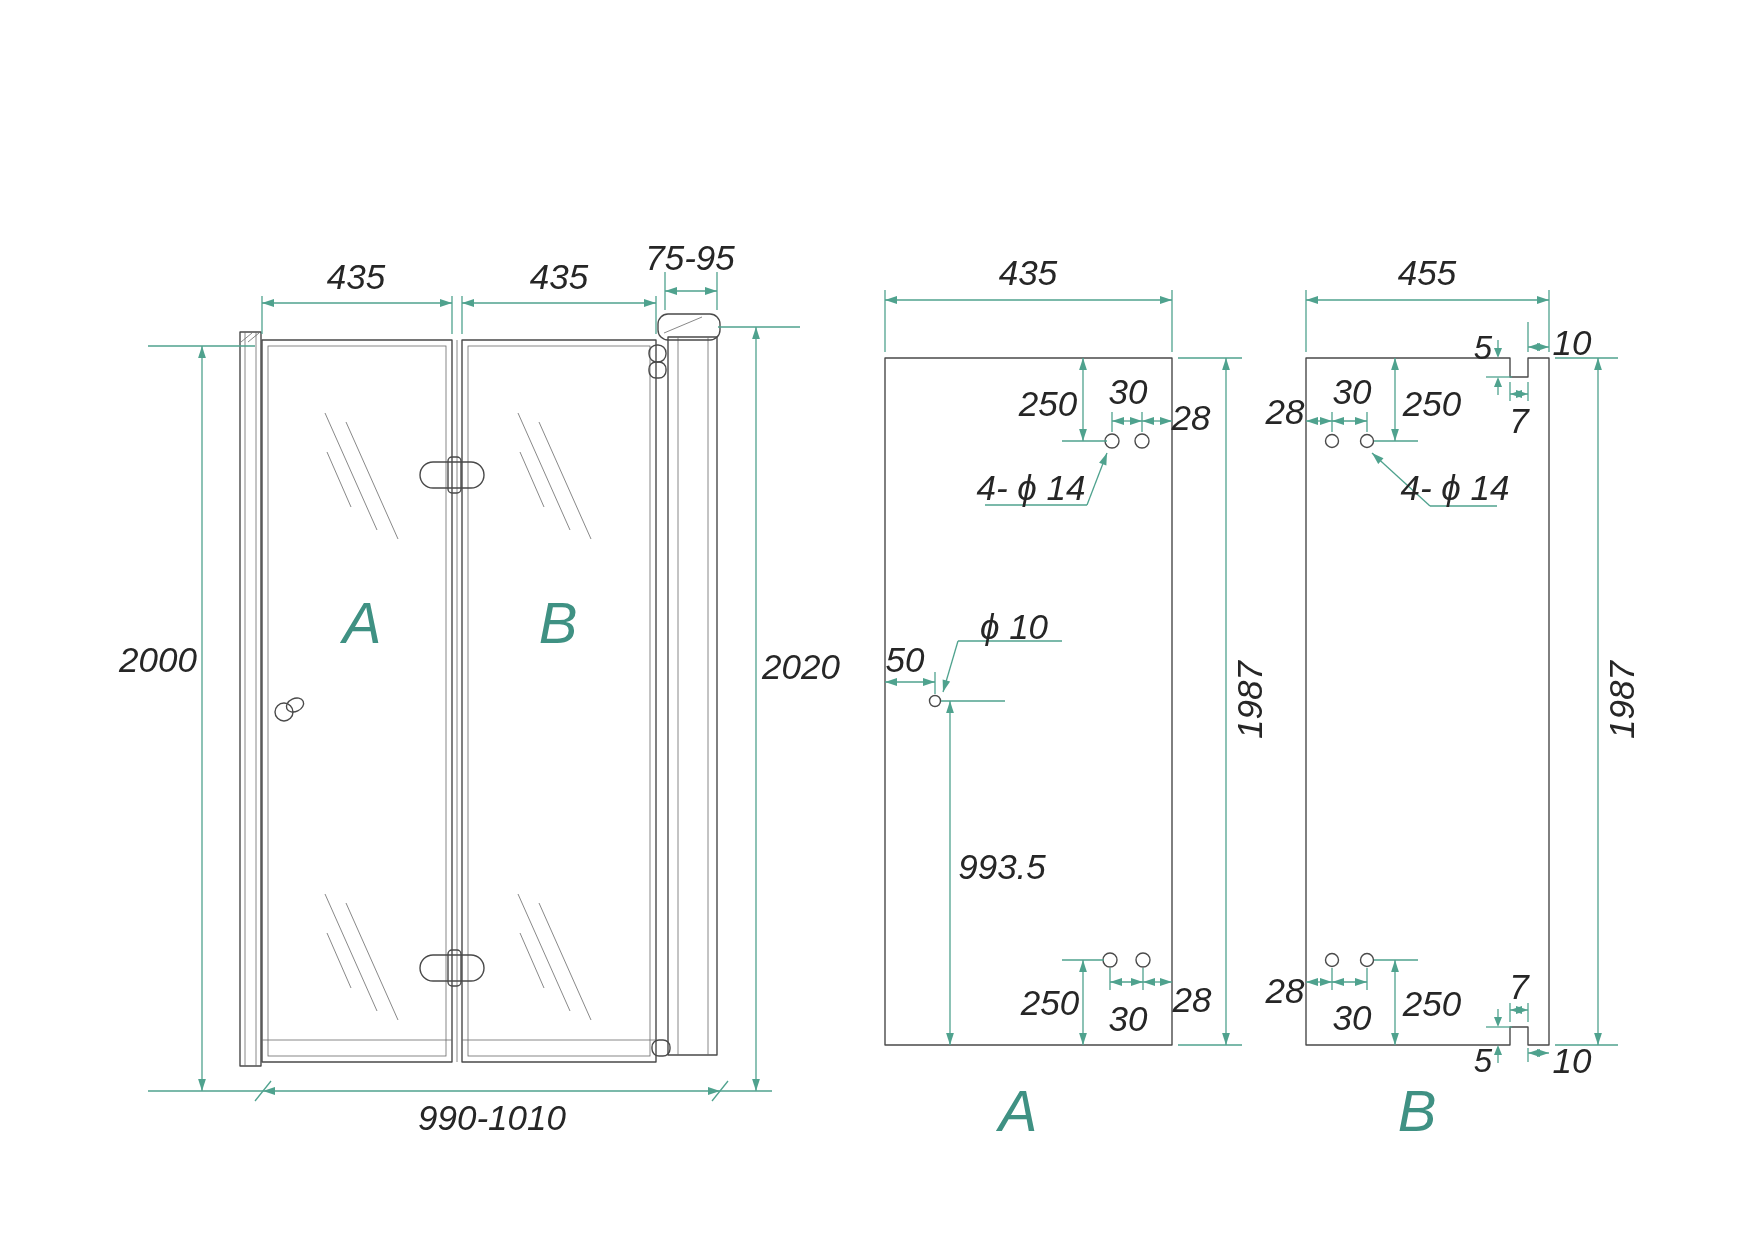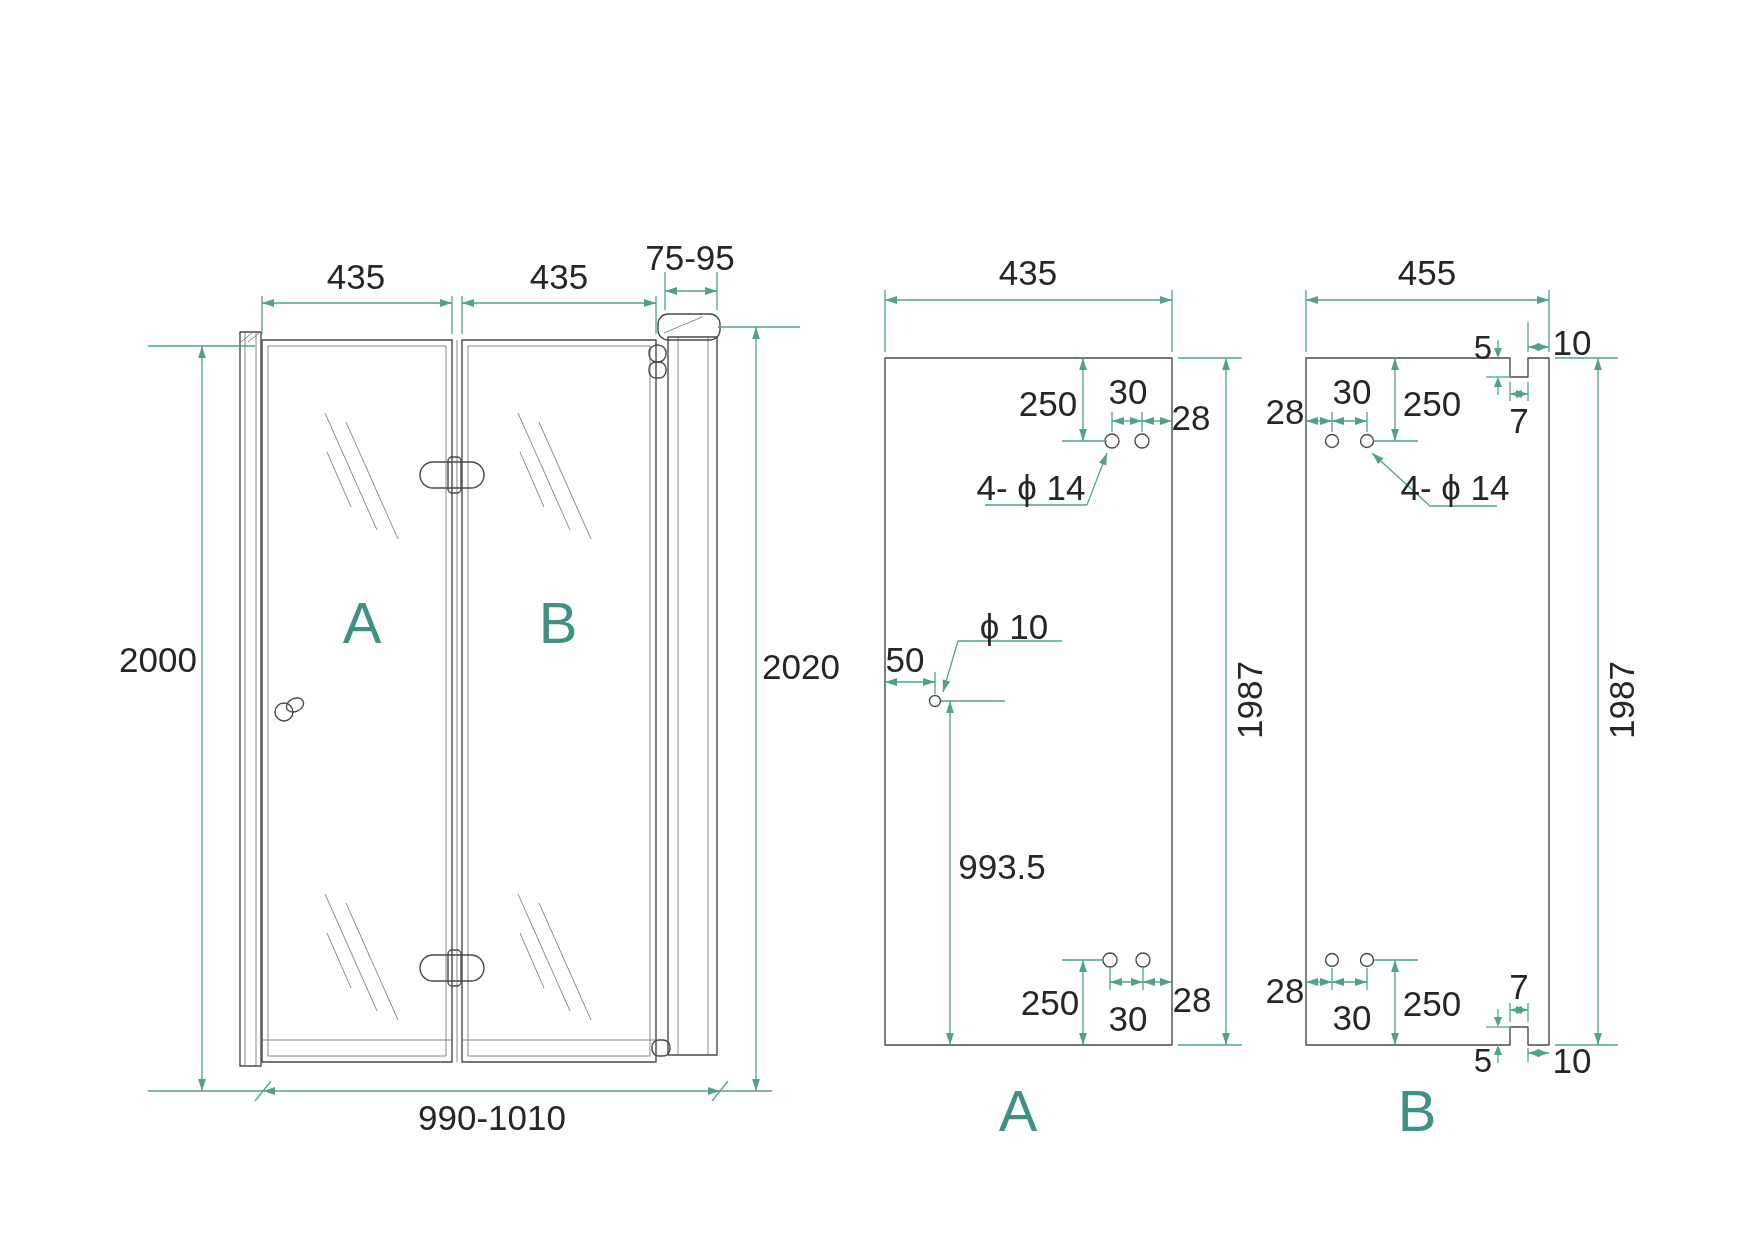--- a/index.html
+++ b/index.html
@@ -1,17 +1,17 @@
 <!DOCTYPE html>
 <html><head>
 <meta charset="utf-8">
 <style>
   html,body{margin:0;padding:0;background:#ffffff;}
   .stage{position:relative;width:1754px;height:1241px;background:#ffffff;overflow:hidden;
-         font-family:"Liberation Sans", sans-serif;}
+         font-family:"Liberation Sans", sans-serif;font-style:italic;}
   svg{display:block;}
   .dark{stroke:#4a4a4a;stroke-width:1.4;fill:none;stroke-linecap:round;stroke-linejoin:round;}
   .dark-thin{stroke:#6a6a6a;stroke-width:0.8;fill:none;}
   .teal{stroke:#4fa28e;stroke-width:1.3;fill:none;stroke-linecap:butt;}
   .teal-fill{fill:#4fa28e;stroke:none;}
   .dimtxt{font-size:35px;fill:#262626;text-anchor:middle;}
   .dimtxt-sm{font-size:33px;fill:#262626;text-anchor:middle;}
   .paneltxt{font-size:58px;fill:#3f9183;text-anchor:middle;}
   text{dominant-baseline:central;}
 </style>

